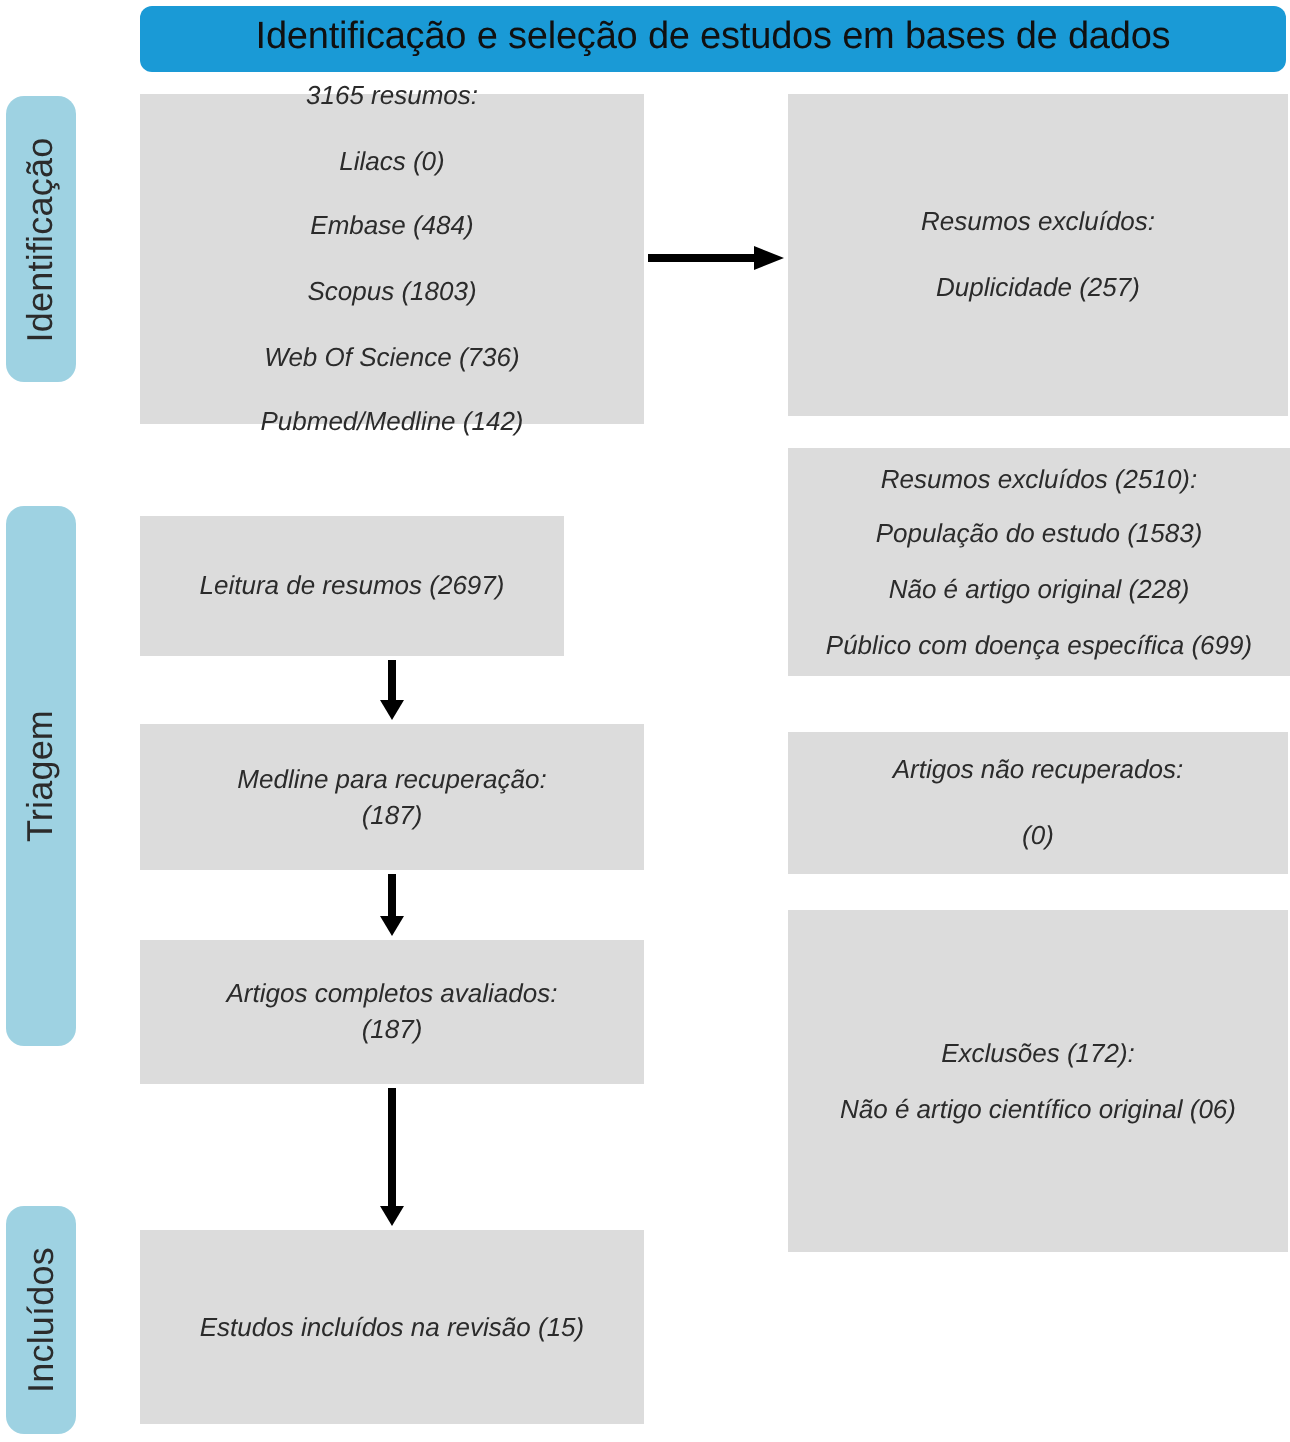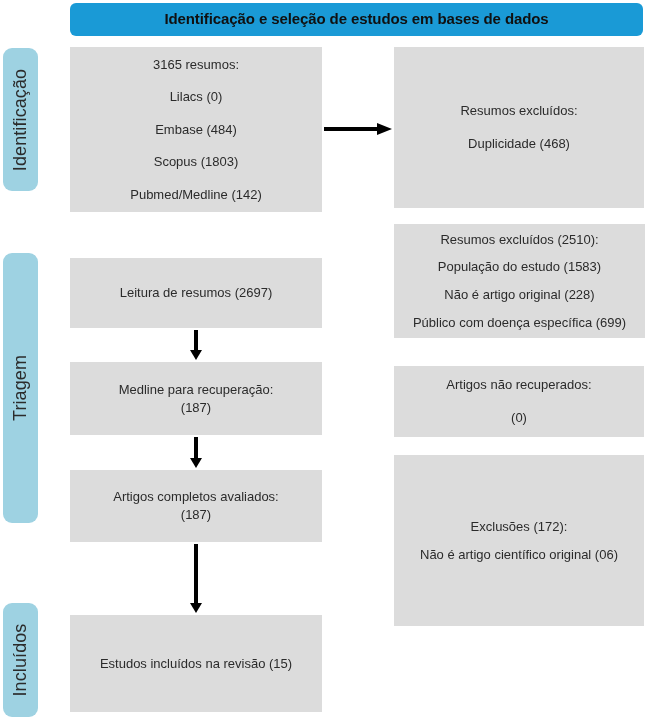--- a/index.html
+++ b/index.html
@@ -34,22 +34,22 @@
     height: 33px;
     background: #1a9ad6;
     border-radius: 6px;
     display: flex;
     align-items: center;
     justify-content: center;
     box-sizing: border-box;
     padding: 0 10px;
   }
   .header-bar .title {
-    font-size: 15px;
-    font-weight: bold;
+    font-size: 19px;
+    font-weight: normal;
     color: #101010;
     letter-spacing: -0.1px;
     text-align: center;
     line-height: 1.1;
   }
 
   
   .stage-label {
     position: absolute;
     background: #9ed2e2;
@@ -81,29 +81,30 @@
     align-items: center;
     justify-content: center;
     padding: 6px 8px;
   }
   .box .line {
     font-size: 13px;
     line-height: 1.2;
     text-align: right;
     color: #2b2b2b;
     white-space: nowrap;
+    font-style: italic;
   }
   .box.spaced .line { margin: 8.5px 0; }
   .box.tight  .line { margin: 1px 0; }
   .box.semi   .line { margin: 6px 0; }
   .box .line.wrap { white-space: normal; }
 
   
   #box-identificacao-fontes { left: 70px;  top: 47px;  width: 252px; height: 165px; }
-  #box-leitura              { left: 70px;  top: 258px; width: 252px; height: 70px;  }
+  #box-leitura              { left: 70px;  top: 258px; width: 212px; height: 70px;  }
   #box-recuperacao          { left: 70px;  top: 362px; width: 252px; height: 73px;  }
   #box-completos            { left: 70px;  top: 470px; width: 252px; height: 72px;  }
   #box-incluidos            { left: 70px;  top: 615px; width: 252px; height: 97px;  }
 
   
   #box-duplicidade    { left: 394px; top: 47px;  width: 250px; height: 161px; }
   #box-excluidos      { left: 394px; top: 224px; width: 251px; height: 114px; }
   #box-nao-recuperados{ left: 394px; top: 366px; width: 250px; height: 71px;  }
   #box-exclusoes      { left: 394px; top: 455px; width: 250px; height: 171px; }
 
@@ -140,20 +141,21 @@
   </div>
   <div class="stage-label" id="stage-incluidos">
     <span class="vtext">Incluídos</span>
   </div>
 
   <div class="box spaced" id="box-identificacao-fontes">
     <span class="line">3165 resumos:</span>
     <span class="line">Lilacs (0)</span>
     <span class="line">Embase (484)</span>
     <span class="line">Scopus (1803)</span>
+    <span class="line">Web Of Science (736)</span>
     <span class="line">Pubmed/Medline (142)</span>
   </div>
 
   <div class="box" id="box-leitura">
     <span class="line">Leitura de resumos (2697)</span>
   </div>
 
   <div class="box tight" id="box-recuperacao">
     <span class="line">Medline para recuperação:</span>
     <span class="line">(187)</span>
@@ -163,21 +165,21 @@
     <span class="line">Artigos completos avaliados:</span>
     <span class="line">(187)</span>
   </div>
 
   <div class="box" id="box-incluidos">
     <span class="line">Estudos incluídos na revisão (15)</span>
   </div>
 
   <div class="box spaced" id="box-duplicidade">
     <span class="line">Resumos excluídos:</span>
-    <span class="line">Duplicidade (468)</span>
+    <span class="line">Duplicidade (257)</span>
   </div>
 
   <div class="box semi" id="box-excluidos">
     <span class="line">Resumos excluídos (2510):</span>
     <span class="line">População do estudo (1583)</span>
     <span class="line">Não é artigo original (228)</span>
     <span class="line">Público com doença específica (699)</span>
   </div>
 
   <div class="box spaced" id="box-nao-recuperados">

